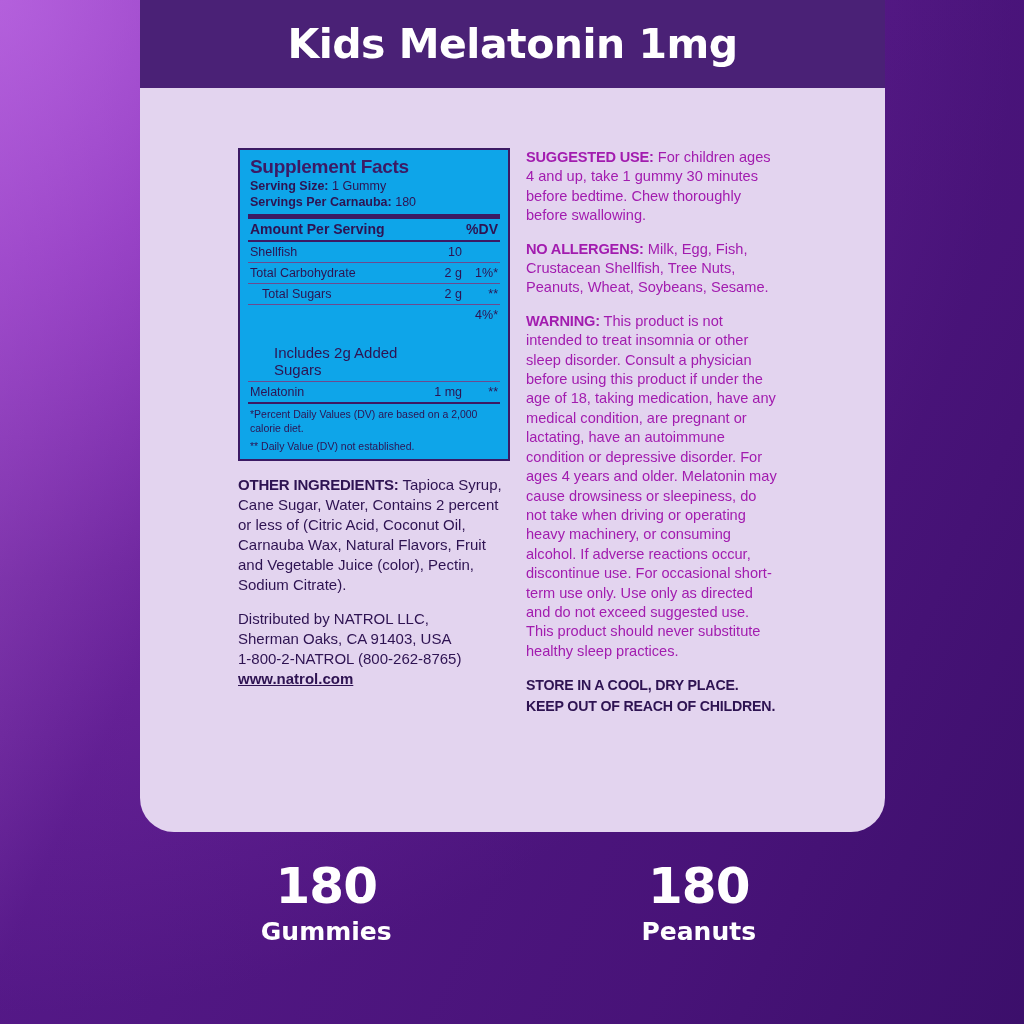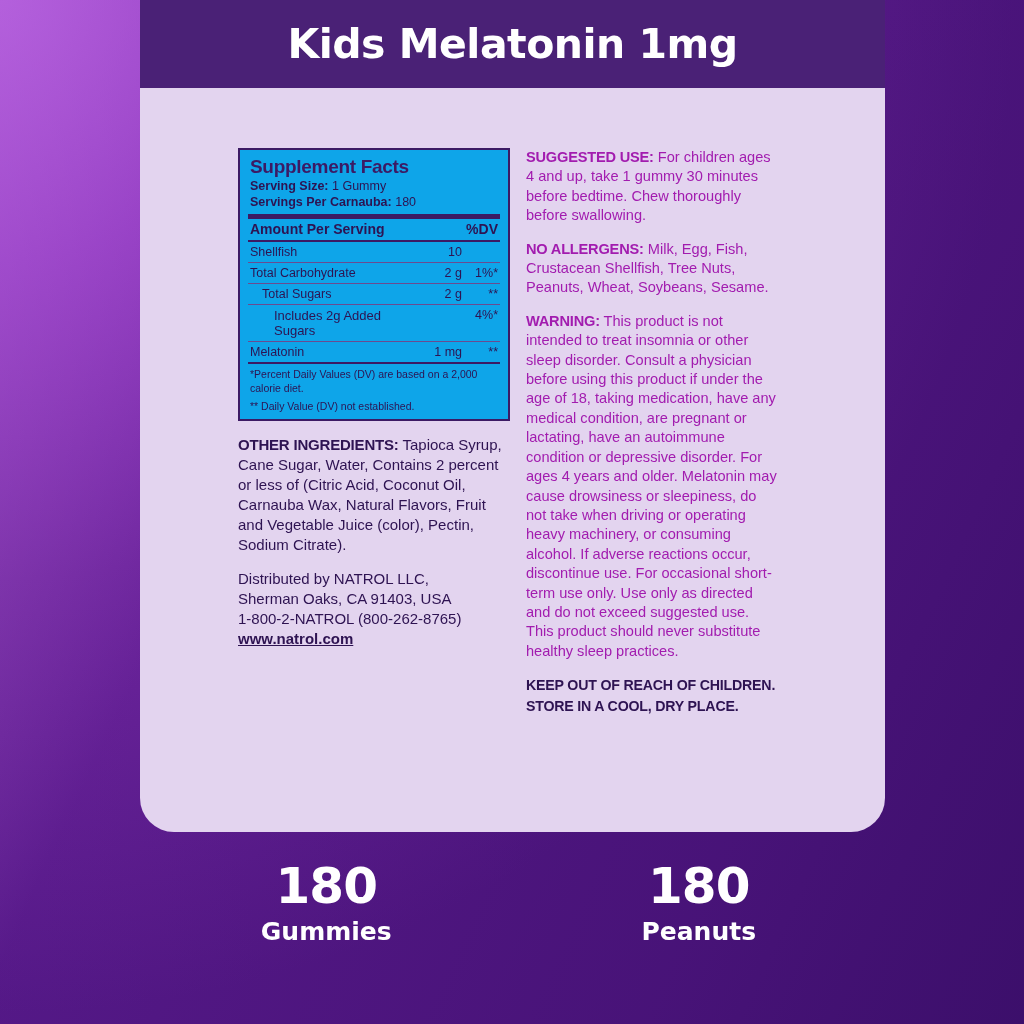--- a/index.html
+++ b/index.html
@@ -91,21 +91,21 @@
   .sf-row {
     display: flex; align-items: flex-start;
     font-size: 12.5px;
     padding: 3px 2px 3px 2px;
   }
   .sf-row .nm { flex: 1 1 auto; }
   .sf-row .amt { width: 46px; text-align: right; }
   .sf-row .dv  { width: 36px; text-align: right; }
   .sf-row.head { font-weight: bold; font-size: 14px; padding-top: 2px; padding-bottom: 3px;}
   .sf-row.indent .nm { padding-left: 12px; }
-  .sf-row.indent2 .nm { padding-left: 24px; font-size: 13px; }
+  .sf-row.indent2 .nm { padding-left: 24px; font-size: 15px; margin-top: 36px; }
   .sf-foot {
     font-size: 10.5px;
     line-height: 1.3;
     padding: 4px 2px 0 2px;
   }
 
   
   .para {
     color: #2e1352;
     font-size: 15px;
@@ -249,22 +249,22 @@
           <span class="lbl">NO ALLERGENS:</span>
           <span>Milk, Egg, Fish, Crustacean Shellfish, Tree Nuts, Peanuts, Wheat, Soybeans, Sesame.</span>
         </div>
 
         <div class="rpara">
           <span class="lbl">WARNING:</span>
           <span>This product is not intended to treat insomnia or other sleep disorder. Consult a physician before using this product if under the age of 18, taking medication, have any medical condition, are pregnant or lactating, have an autoimmune condition or depressive disorder.  For ages 4 years and older. Melatonin may cause drowsiness or sleepiness, do not take when driving or operating heavy machinery, or consuming alcohol. If adverse reactions occur, discontinue use. For occasional short-term use only. Use only as directed and do not exceed suggested use. This product should never substitute healthy sleep practices.</span>
         </div>
 
         <div class="rkeep">
+          <div>STORE IN A COOL, DRY PLACE.</div>
           <div>KEEP OUT OF REACH OF CHILDREN.</div>
-          <div>STORE IN A COOL, DRY PLACE.</div>
         </div>
 
       </div>
 
     </div>
   </div>
 
   <div class="stats">
     <div class="stat">
       <div class="num">180</div>

